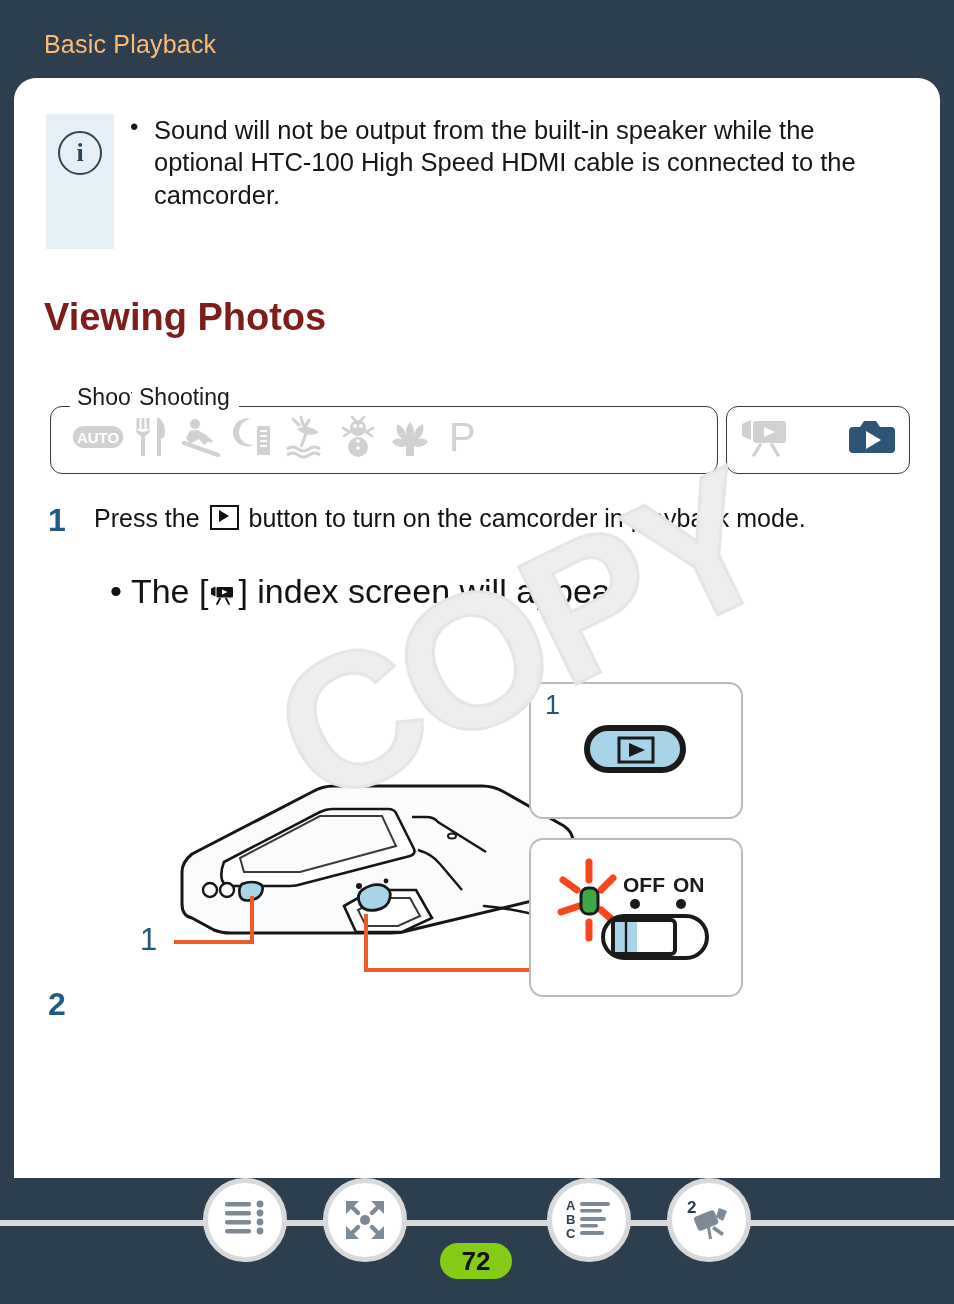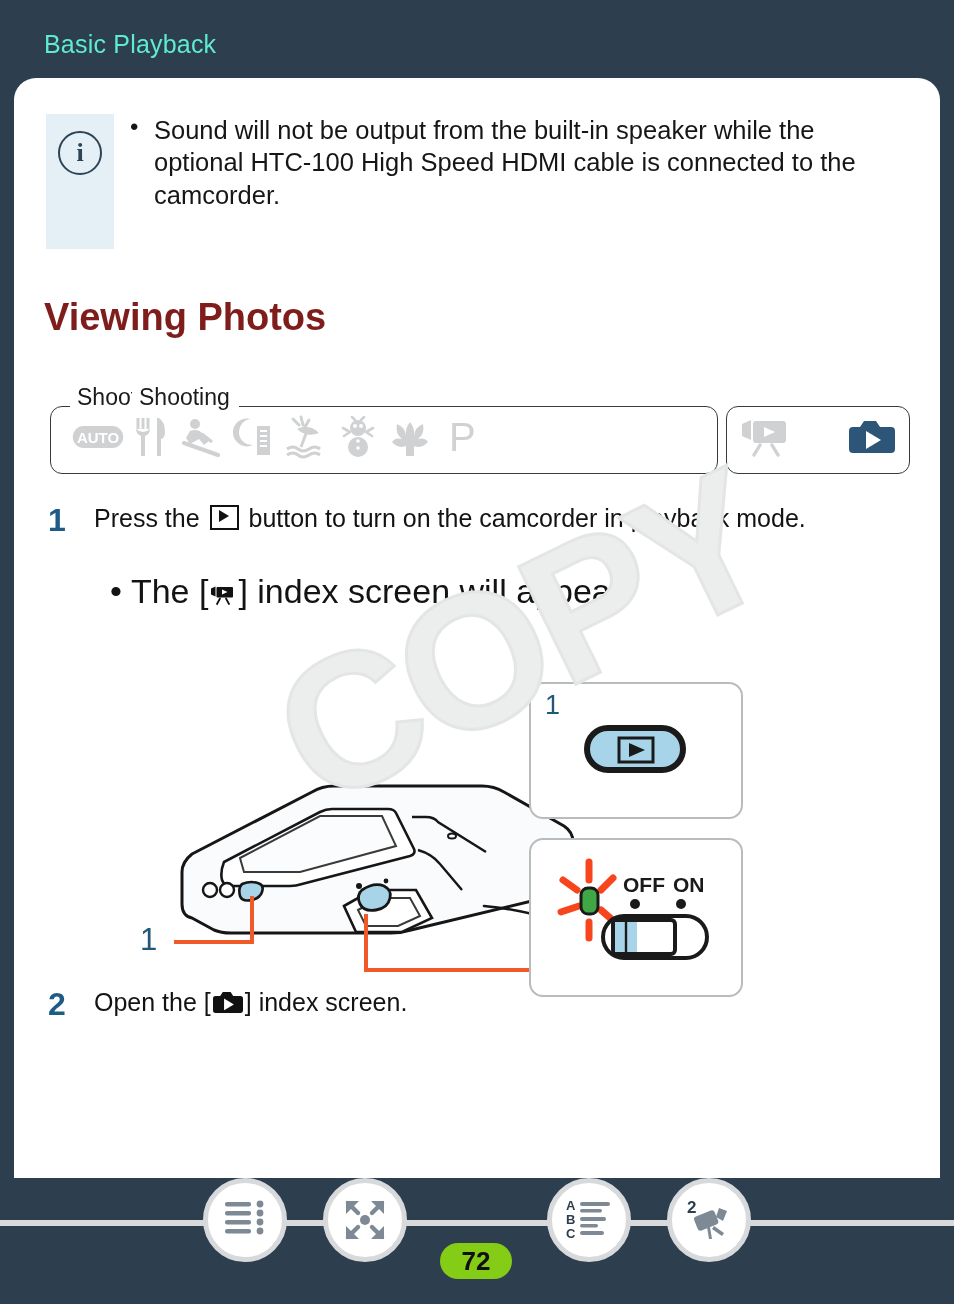--- a/index.html
+++ b/index.html
@@ -5,21 +5,21 @@
   html,body{margin:0;padding:0;}
   body{
     width:954px;height:1304px;
     background:#2d3e4f;
     font-family:"Liberation Sans", sans-serif;
     overflow:hidden;position:relative;
   }
   
   .chapter-title{
     position:absolute;left:44px;top:30px;
-    color:#5eead4;font-size:25px;letter-spacing:.2px;
+    color:#fdba74;font-size:25px;letter-spacing:.2px;
   }
   
   .page{
     position:absolute;left:14px;top:78px;
     width:926px;height:1100px;
     background:#ffffff;
     border-radius:22px 22px 0 0;
     overflow:hidden;
   }
   
@@ -370,26 +370,20 @@
       <rect x="72" y="76" width="104" height="42" rx="21" fill="#ffffff" stroke="#1a1a1a" stroke-width="4"></rect>
 
       <rect x="82" y="80" width="62" height="34" rx="4" fill="#ffffff" stroke="#1a1a1a" stroke-width="4"></rect>
       <rect x="84" y="82" width="22" height="30" fill="#a8d4ea"></rect>
       <path d="M95 82 v30" stroke="#1a1a1a" stroke-width="2.4"></path>
     </svg>
   </div>
 
   <div class="step" id="step2">
     <div class="step-num">2</div>
-    <div class="step-text">
-      <span>Open the [</span><span class="glyph-inline"><svg width="30" height="25" viewBox="0 0 46 38">
-            <path d="M15 3 h12 l4 6 h11 a4 4 0 0 1 4 4 v18 a4 4 0 0 1-4 4 H4 a4 4 0 0 1-4-4 V13 a4 4 0 0 1 4-4 h7z" fill="#111"></path>
-            <path d="M17 13 l15 9 -15 9z" fill="#ffffff"></path>
-          </svg></span><span>] index screen.</span>
-    </div>
   </div>
 
 </div>
 
 <div class="footer">
   <div class="footer-strip"></div>
 
   <div class="nav-btn" id="nav1">
     <svg width="44" height="42" viewBox="0 0 44 42">
       <g fill="#7d8994">

